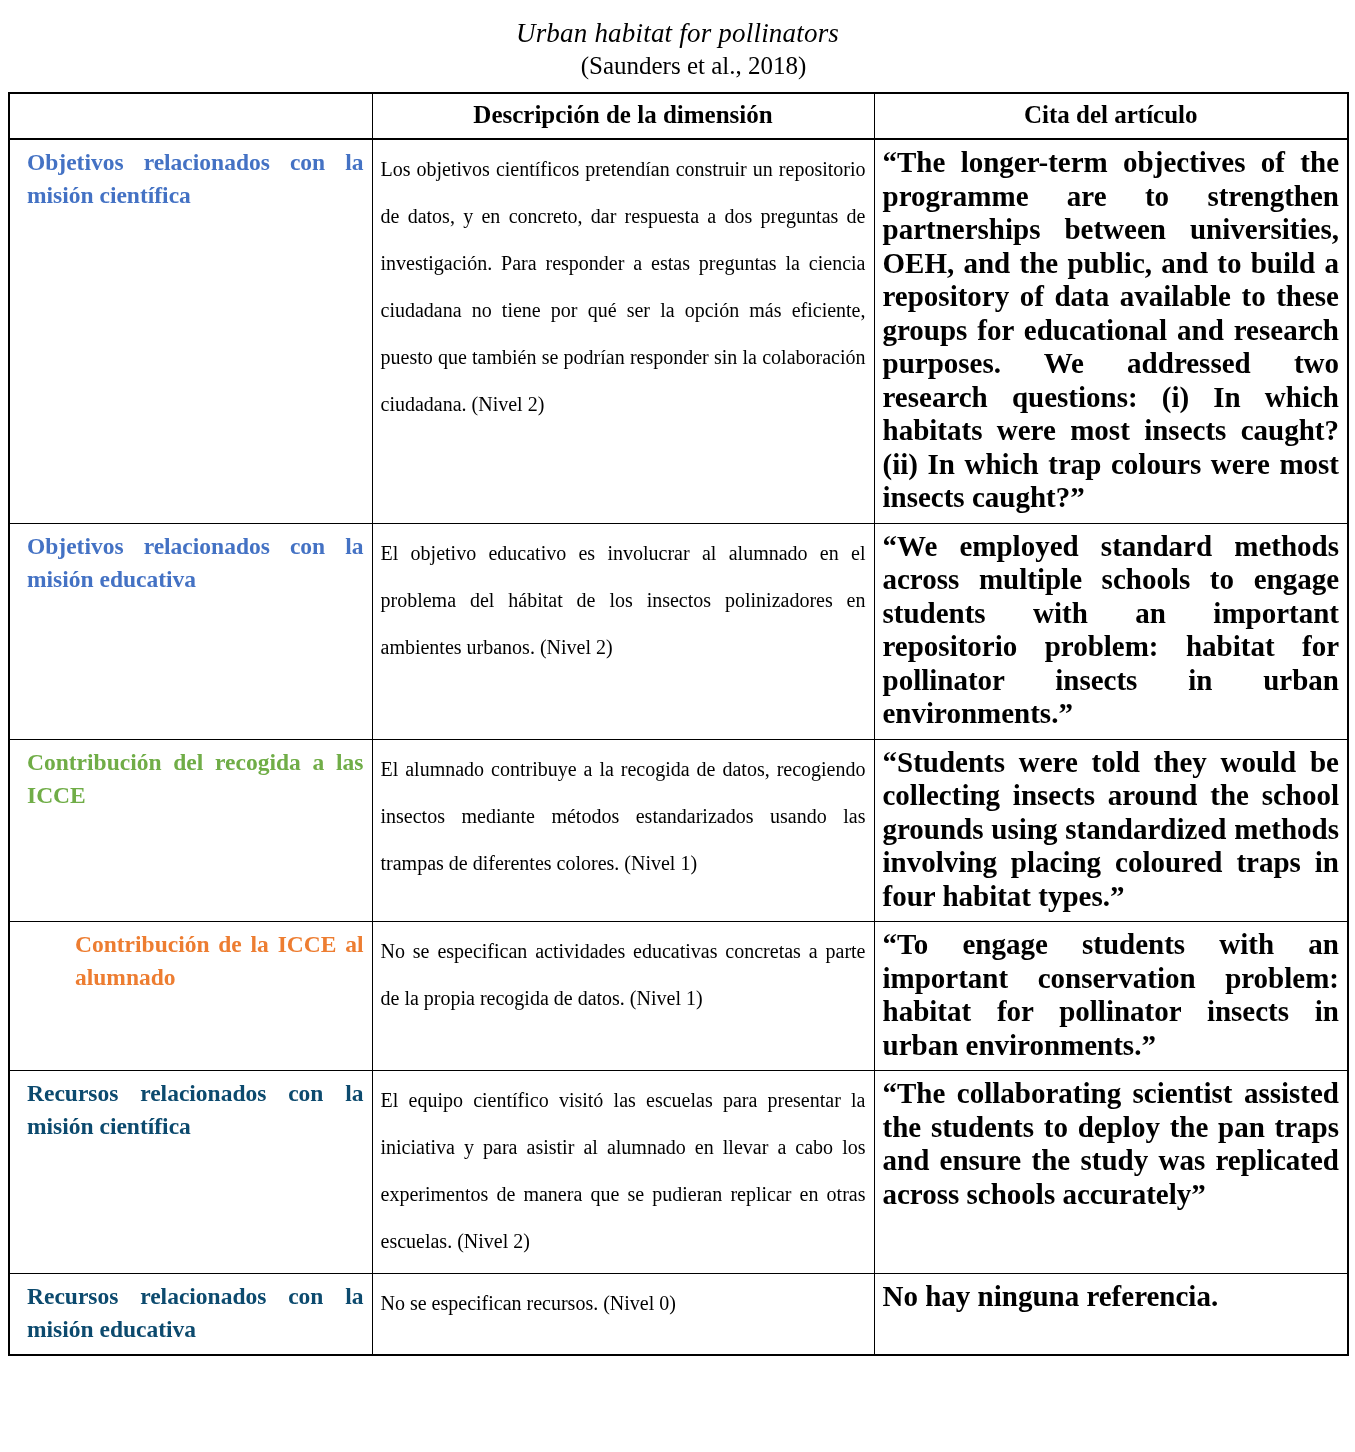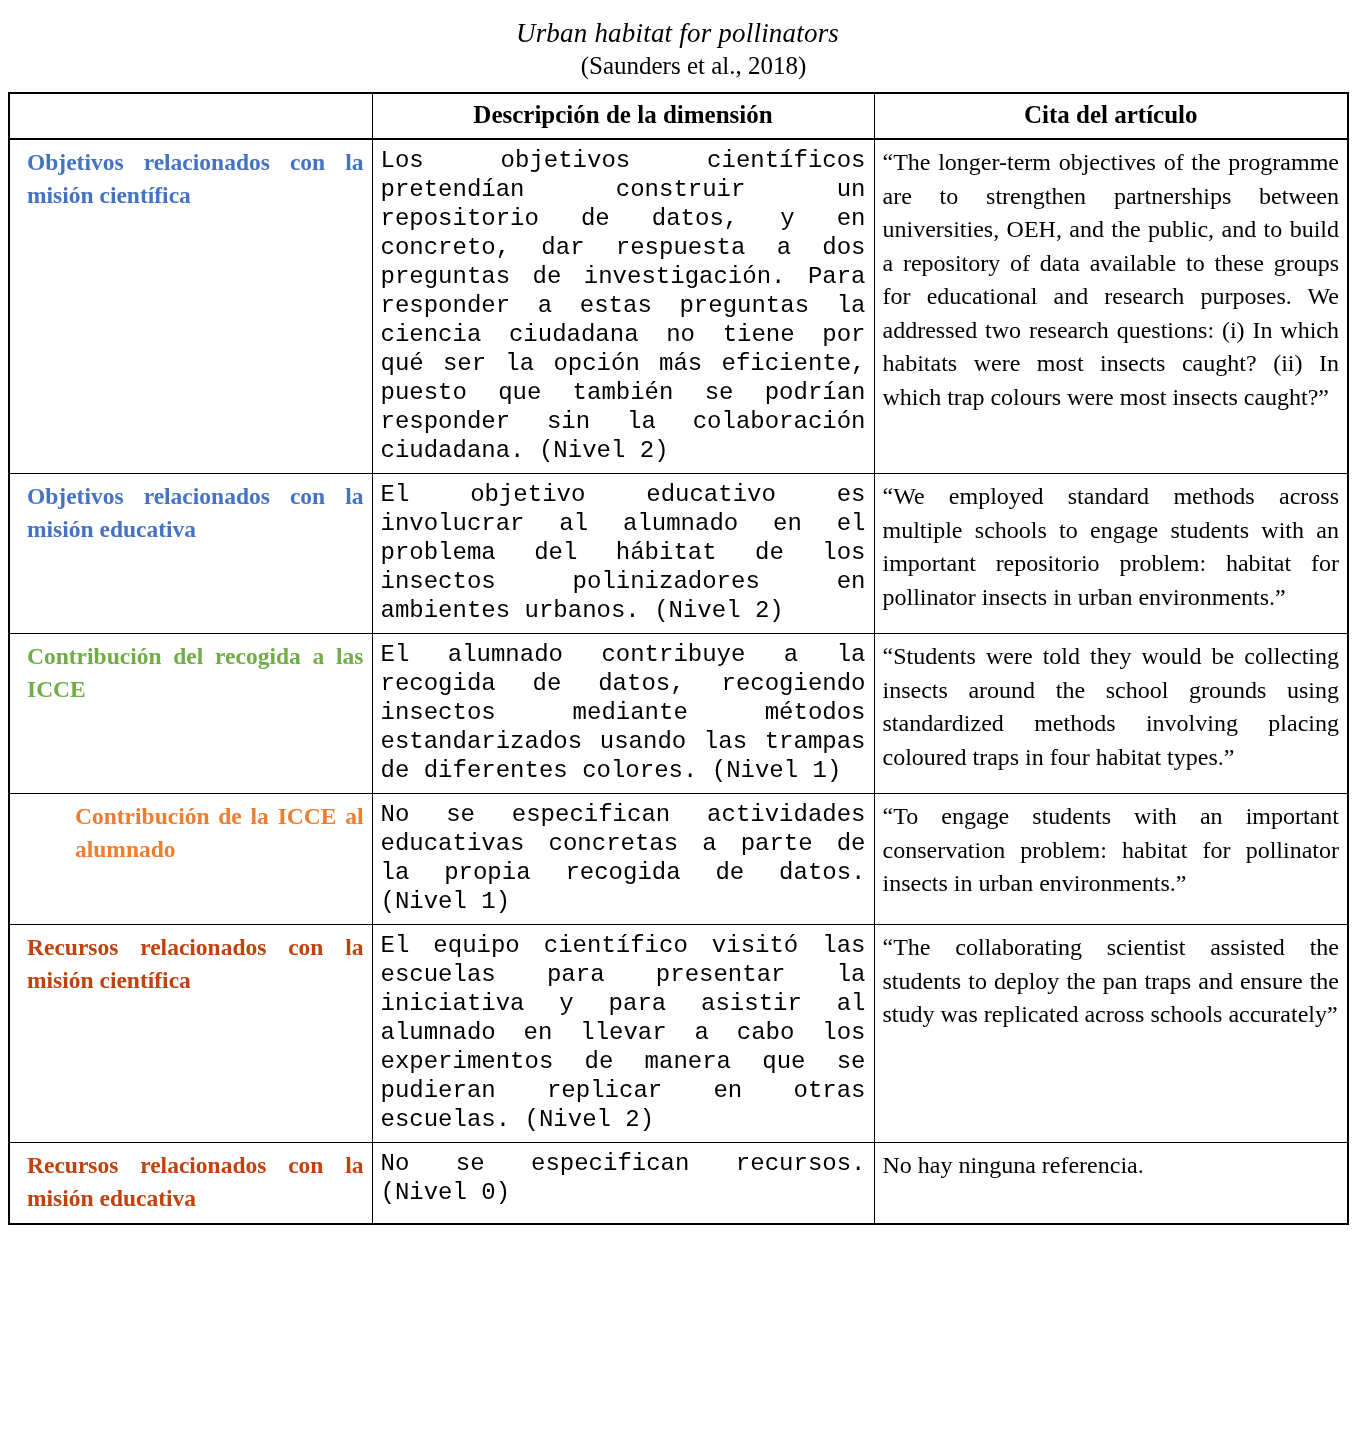--- a/index.html
+++ b/index.html
@@ -92,39 +92,39 @@
     text-align: justify;
     text-align-last: left;
     hyphens: none;
     padding-top: 10px;
   }
   td.dim-label > span {
     display: block;
   }
 
   td.body-text {
-    font-size: 24px;
-    line-height: 29px;
+    font-size: 20px;
+    line-height: 47px;
     text-align: justify;
     text-align-last: left;
     padding-top: 9px;
-    font-family: Liberation Mono, monospace;
   }
   td.quote-text {
-    font-size: 24px;
+    font-size: 29px;
     line-height: 33.5px;
     text-align: justify;
     text-align-last: left;
     padding-top: 9px;
+    font-weight: bold;
   }
 
   .c-blue  { color: #4472C4; }
   .c-green { color: #70AD47; }
   .c-orange{ color: #ED7D31; margin-left: 48px; }
-  .c-gold  { color: #c2410c; }
+  .c-gold  { color: #0c4a6e; }
 </style>
 </head>
 <body>
 
 <div class="page">
 
   <div class="title-block">
     <div class="title-main">Urban habitat for pollinators</div>
     <div class="title-sub">(Saunders et al., 2018)</div>
   </div>

